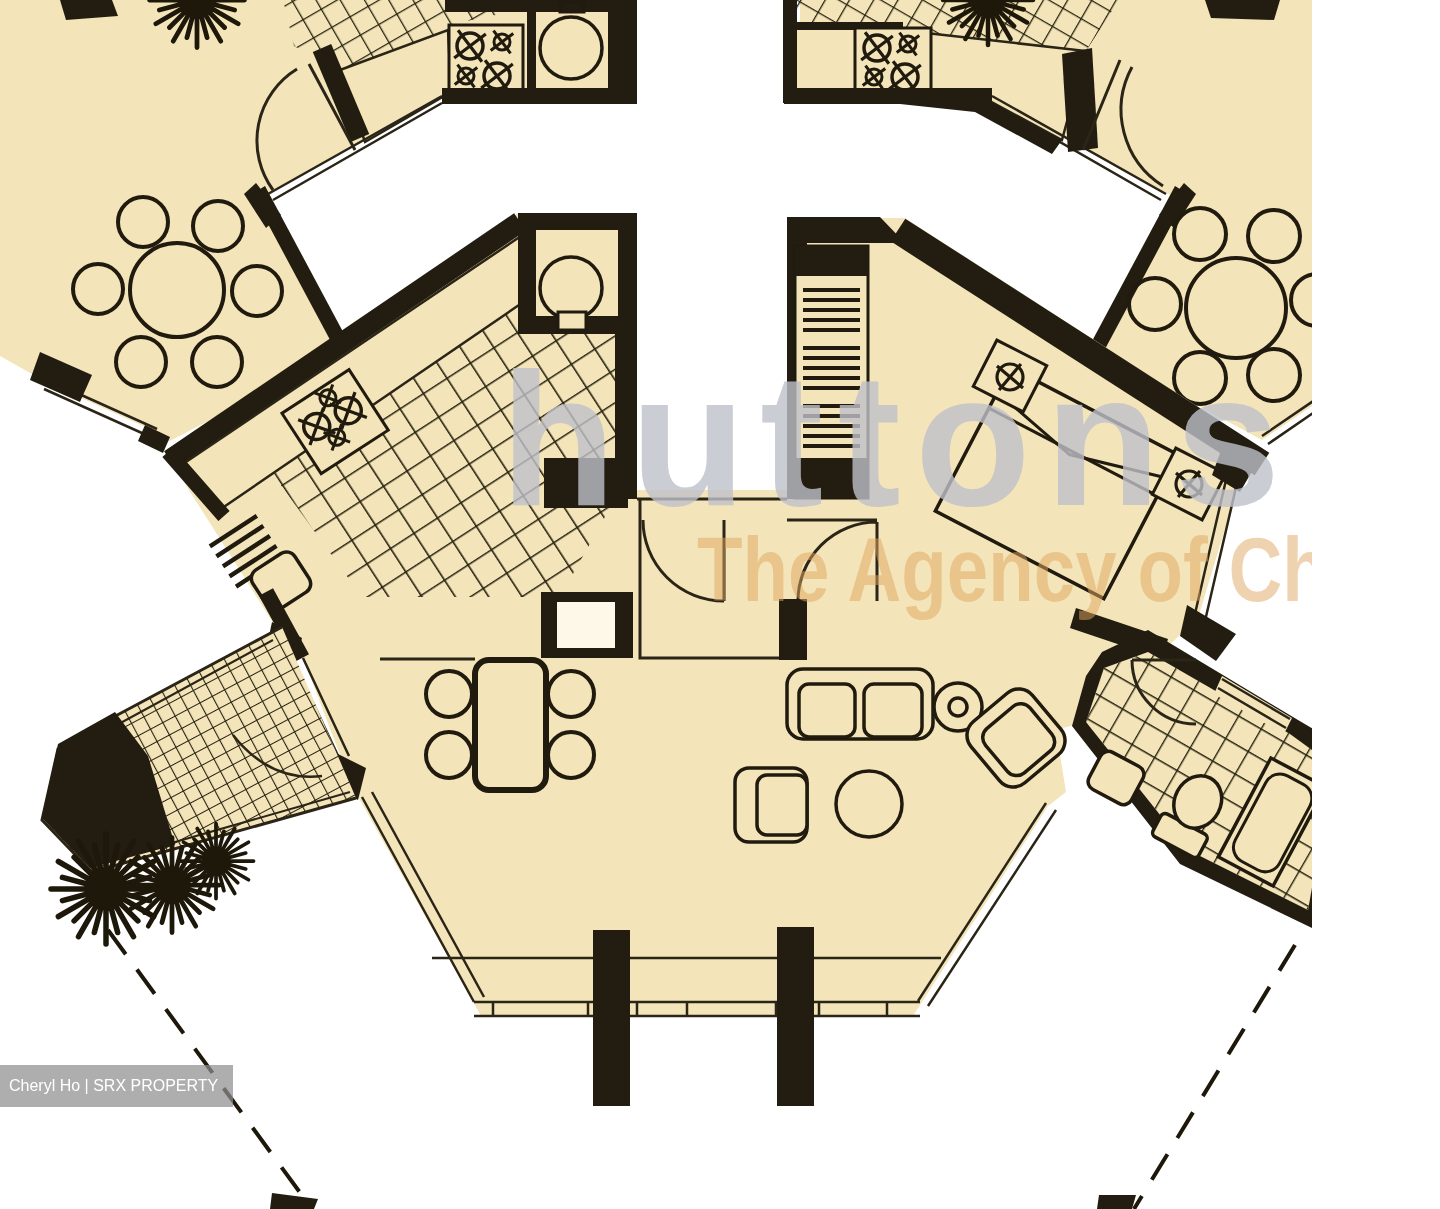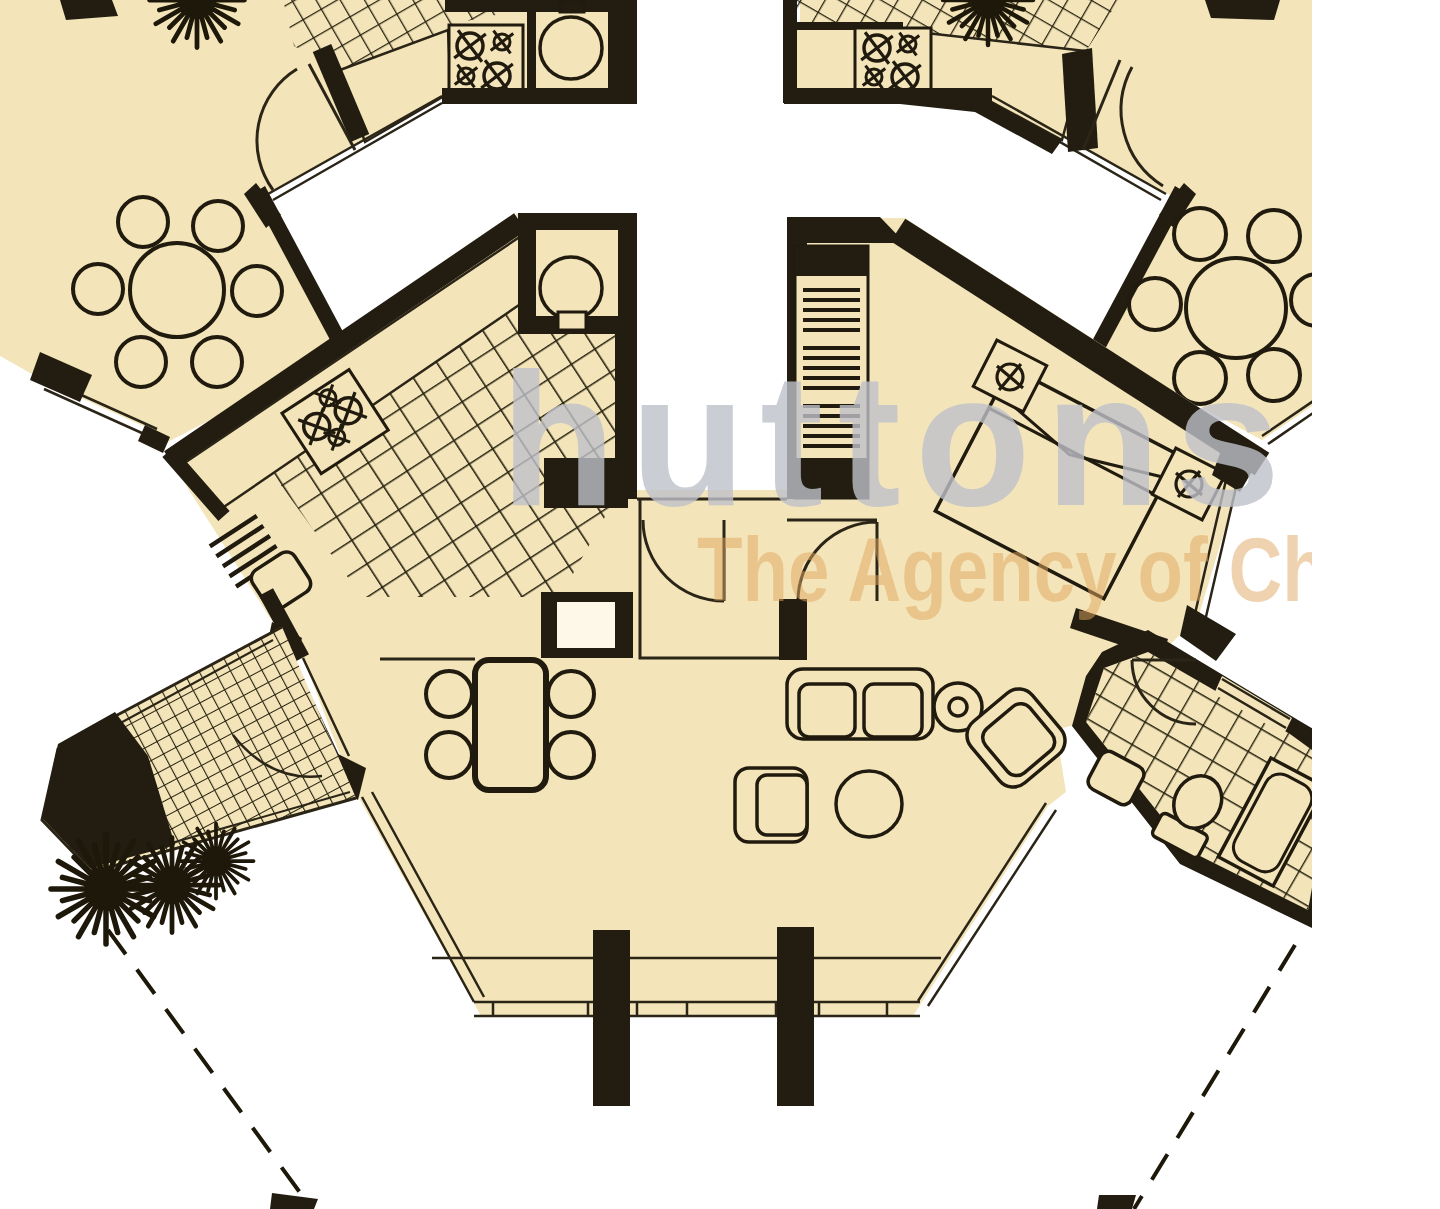--- a/index.html
+++ b/index.html
@@ -383,13 +383,14 @@
 <polygon points="1099,1195 1136,1195 1132,1209 1097,1209" fill="#221d10"></polygon>
 
 <text x="500" y="505" font-family="Liberation Sans, sans-serif" font-weight="bold" font-size="190" letter-spacing="14" fill="#bfc1ca" opacity="0.8">huttons</text>
 
 <rect x="1360" y="378" width="90" height="128" rx="18" fill="#bfc1ca" opacity="0.8"></rect>
 
 <text x="697" y="601" font-family="Liberation Sans, sans-serif" font-weight="bold" font-size="90" textLength="780" lengthAdjust="spacingAndGlyphs" fill="#e1a761" opacity="0.5">The Agency of Choice</text>
 
 </svg>
 
+<div style="position:absolute;left:0;top:1065px;width:233px;height:42px;background:rgba(143,143,143,0.72);color:#ffffff;font-size:16px;line-height:42px;padding-left:9px;box-sizing:border-box;white-space:nowrap;">Cheryl Ho | SRX PROPERTY</div>
 </div>
 
 </body></html>

